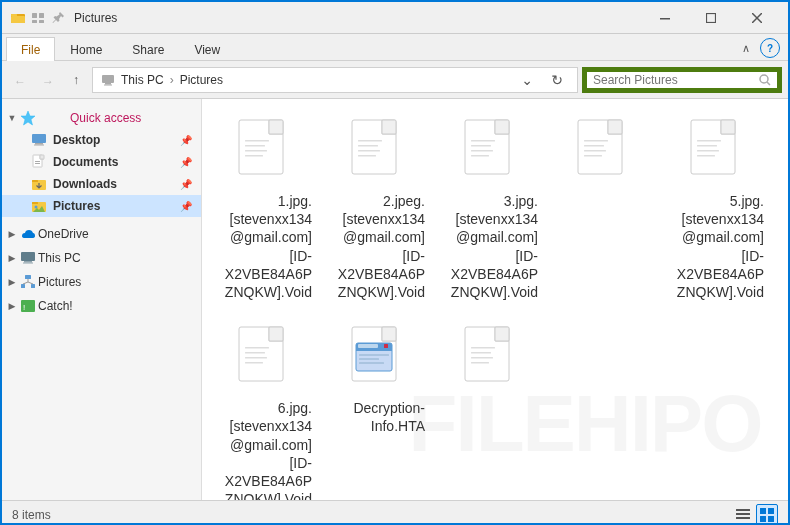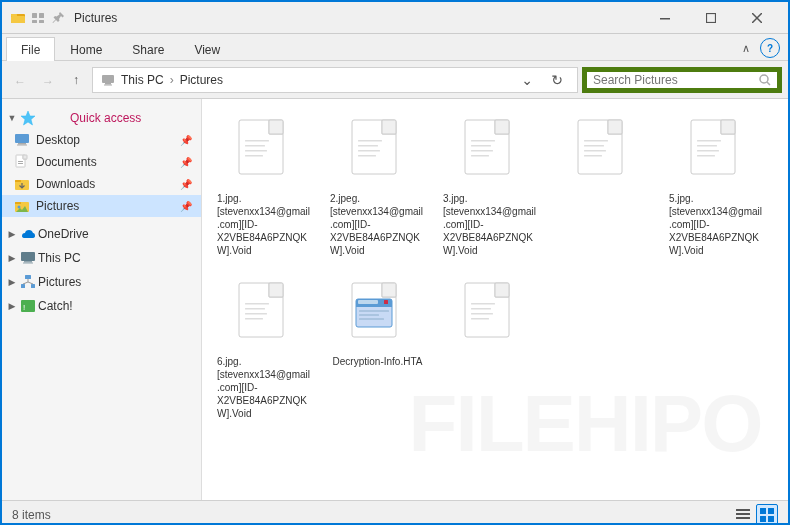--- a/index.html
+++ b/index.html
@@ -79,21 +79,21 @@
       display: flex;
       align-items: center;
       border: 1px solid transparent;
       border-bottom: none;
       margin-bottom: -1px;
     }
     .ribbon-tab.active {
       background: #fff;
       border-color: #d0d0d0;
       border-bottom-color: #fff;
-      color: #404040;
+      color: #a16207;
     }
     .ribbon-chevron {
       margin-left: auto;
       display: flex;
       align-items: center;
       gap: 4px;
       padding-right: 4px;
       padding-bottom: 2px;
     }
     .ribbon-chevron span {
@@ -223,21 +223,21 @@
       gap: 2px;
     }
     .expand-arrow {
       font-size: 9px;
       color: #666;
       width: 12px;
       display: flex;
       align-items: center;
       justify-content: center;
     }
-    .indent1 { padding-left: 12px; }
+    .indent1 { padding-left: 29px; font-weight: bold; }
 
     
     .file-area {
       flex: 1;
       background: #fff;
       padding: 10px;
       overflow-y: auto;
     }
     .files-grid {
       display: flex;
@@ -257,22 +257,22 @@
     }
     .file-icon {
       width: 64px;
       height: 72px;
       display: flex;
       align-items: center;
       justify-content: center;
       position: relative;
     }
     .file-name {
-      font-size: 10px;
-      text-align: left;
+      font-size: 14px;
+      text-align: right;
       color: #333;
       margin-top: 4px;
       word-break: break-word;
       line-height: 1.3;
       max-width: 100px;
     }
 
     
     .statusbar {
       height: 28px;

